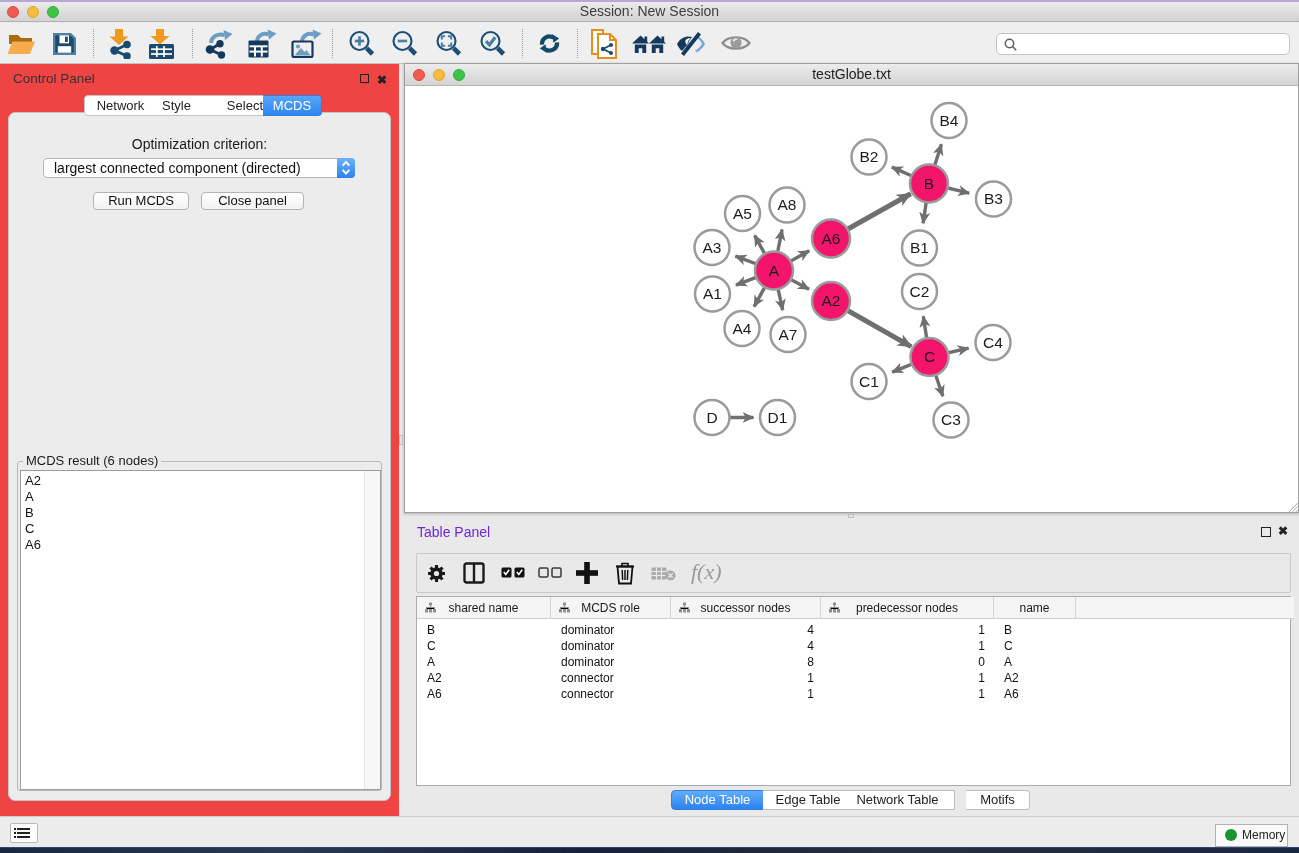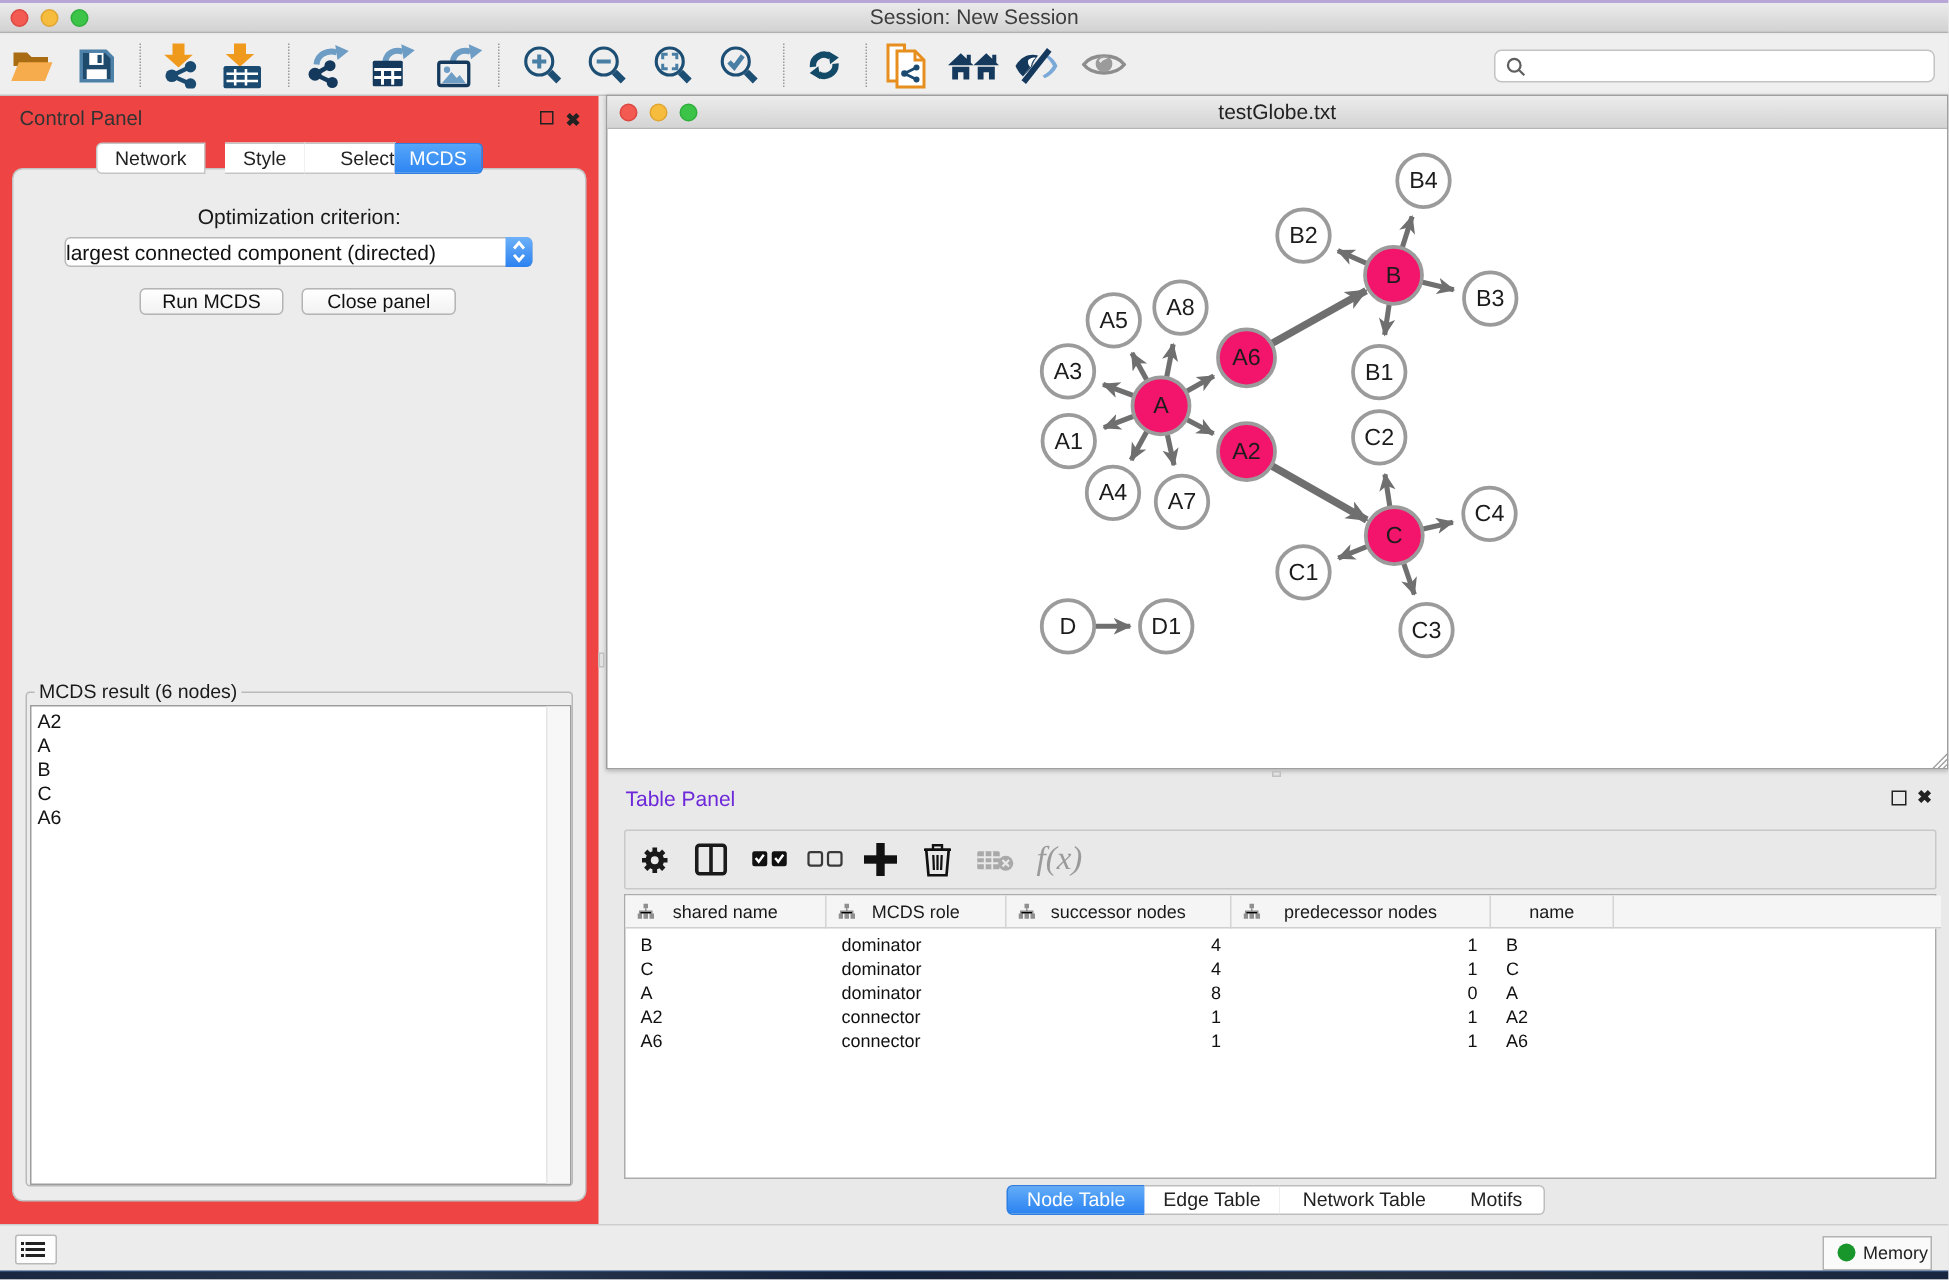--- a/index.html
+++ b/index.html
@@ -206,26 +206,26 @@
       <line x1="9.8" y1="9.8" x2="13.2" y2="13.2" stroke="#5e5e5e" stroke-width="1.5"></line>
     </svg>
   </div>
 </div>
 
 <div id="cpanel" class="abs">
   <div id="cphead" class="abs">Control Panel</div>
   <div class="winbtn abs" style="left:360px;top:10px;width:9px;height:9px;border:1.5px solid #222;"></div>
   <div class="winbtn abs" style="left:377px;font-weight:bold;">✖</div>
   <div id="cpinner" class="abs"></div>
-  <div class="tab" style="left:64px;width:73px;border-radius:4px 0 0 4px;">Network</div>
+  <div class="tab" style="left:84px;width:73px;border-radius:4px 0 0 4px;">Network</div>
   <div class="tab" style="left:150px;width:54px;border-left:none;">Style</div>
   <div class="tab" style="left:203px;width:61px;border-left:none;text-align:right;">Select</div>
   <div class="tab tabsel" style="left:263px;width:59px;border-radius:0 4px 4px 0;border-left:none;">MCDS</div>
   <div id="optlabel" class="abs">Optimization criterion:</div>
-  <div id="dropdown" class="abs"><span style="padding-left:0">largest connected component (directed)</span>
+  <div id="dropdown" class="abs"><span style="padding-left:10px">largest connected component (directed)</span>
     <div id="ddbtn">
       <svg width="18" height="20" viewBox="0 0 19 21">
         <path d="M6 8 L9.5 4 L13 8" fill="none" stroke="#fff" stroke-width="2"></path>
         <path d="M6 12.5 L9.5 16.5 L13 12.5" fill="none" stroke="#fff" stroke-width="2"></path>
       </svg>
     </div>
   </div>
   <div class="btn" style="left:93px;top:128px;width:96px;">Run MCDS</div>
   <div class="btn" style="left:201px;top:128px;width:103px;">Close panel</div>
   <div id="fieldset" class="abs">
@@ -459,21 +459,21 @@
 <div class="trow" style="left:0;top:89px;width:877px">
   <div class="cell" style="left:10px">A6</div>
   <div class="cell" style="left:144px">connector</div>
   <div class="cell num" style="left:254px;width:143px">1</div>
   <div class="cell num" style="left:404px;width:164px">1</div>
   <div class="cell" style="left:587px">A6</div>
 </div>
   </div>
   <div class="btab btabsel" style="left:267px;width:93px;border-radius:4px 0 0 4px;">Node Table</div>
   <div class="btab" style="left:359px;width:91px;border-left:none;">Edge Table</div>
-  <div class="btab" style="left:449px;width:114px;border-left:none;">Network Table</div>
+  <div class="btab" style="left:437px;width:114px;border-left:none;">Network Table</div>
   <div class="btab" style="left:562px;width:64px;border-left:none;border-radius:0 4px 4px 0;">Motifs</div>
 </div>
 
 <div id="statusbar" class="abs">
   <div id="listbtn" class="abs">
     <svg width="26" height="18" viewBox="0 0 26 18">
       <g fill="#222">
           <rect x="6" y="4" width="13" height="2"></rect>
           <rect x="6" y="8" width="13" height="2"></rect>
           <rect x="6" y="12" width="13" height="2"></rect>

